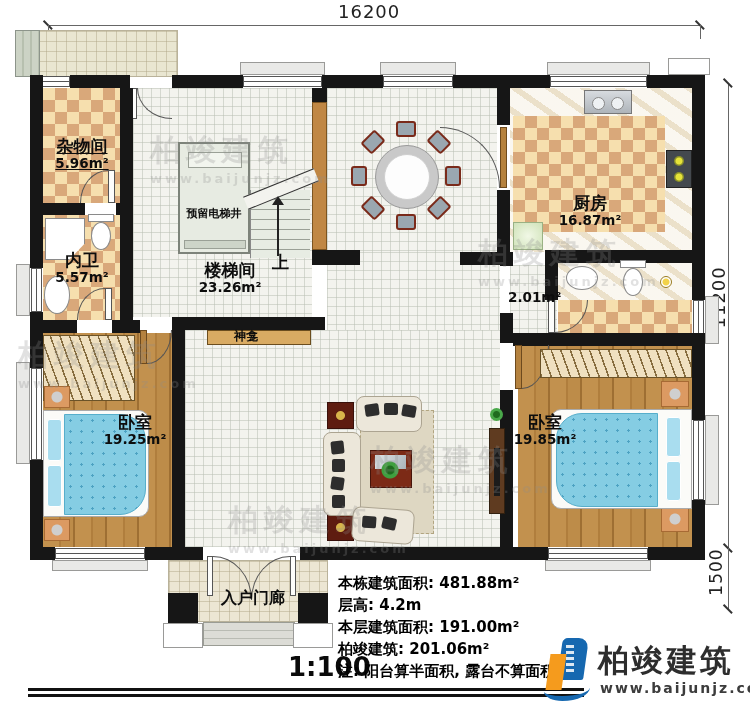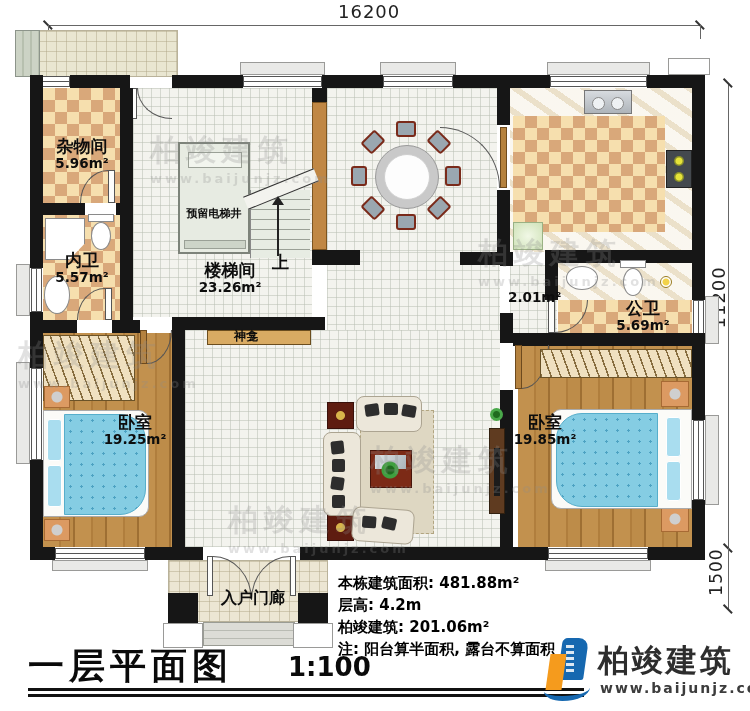--- a/index.html
+++ b/index.html
@@ -271,59 +271,59 @@
   </div>
   <div class="wm" style="left:370px;top:440px;">
     <div class="wm-name">柏竣建筑</div>
     <div class="wm-url">www.baijunjz.com</div>
   </div>
   <div class="wm" style="left:228px;top:500px;">
     <div class="wm-name">柏竣建筑</div>
     <div class="wm-url">www.baijunjz.com</div>
   </div>
 
-  <div class="rlabel" style="left:46px;top:138px;width:72px;">
+  <div class="rlabel" style="left:46px;top:138px;width:72px;text-decoration:underline;">
     <div class="rname">杂物间</div>
     <div class="rarea">5.96m²</div>
   </div>
   <div class="rlabel" style="left:46px;top:252px;width:72px;">
     <div class="rname">内卫</div>
     <div class="rarea">5.57m²</div>
   </div>
   <div class="rlabel" style="left:180px;top:262px;width:100px;">
     <div class="rname">楼梯间</div>
     <div class="rarea">23.26m²</div>
   </div>
+  <div class="rlabel" style="left:545px;top:195px;width:90px;">
+    <div class="rname">厨房</div>
+    <div class="rarea">16.87m²</div>
+  </div>
   <div class="rlabel" style="left:508px;top:290px;width:48px;">
     <div class="rarea">2.01m²</div>
-  </div>
-  <div class="rlabel" style="left:600px;top:300px;width:86px;">
-    <div class="rname">公卫</div>
-    <div class="rarea">5.69m²</div>
   </div>
   <div class="rlabel" style="left:90px;top:414px;width:90px;">
     <div class="rname">卧室</div>
     <div class="rarea">19.25m²</div>
   </div>
   <div class="rlabel" style="left:500px;top:414px;width:90px;">
     <div class="rname">卧室</div>
     <div class="rarea">19.85m²</div>
   </div>
   <div class="rlabel" style="left:208px;top:590px;width:90px;">
     <div class="rname" style="font-size:16px;">入户门廊</div>
   </div>
 
-  <div class="abs" style="left:28px;top:642px;font-size:36px;font-weight:bold;letter-spacing:5px;color:#0a0a0a;">一层平面图</div>
   <div class="abs" style="left:288px;top:652px;font-size:26px;font-weight:bold;color:#0a0a0a;">1:100</div>
   <div class="abs" style="left:28px;top:688px;width:556px;height:2.5px;background:#111;"></div>
   <div class="abs" style="left:28px;top:694px;width:556px;height:2.5px;background:#111;"></div>
 
   <div class="abs" style="left:338px;top:572px;">
     <div class="infoline">本栋建筑面积: 481.88m²</div>
     <div class="infoline">层高: 4.2m</div>
+    <div class="infoline">本层建筑面积: 191.00m²</div>
     <div class="infoline">柏竣建筑: 201.06m²</div>
     <div class="infoline">注: 阳台算半面积, 露台不算面积</div>
   </div>
 
   <div class="abs" style="left:542px;top:636px;width:200px;height:66px;">
     <div class="abs" style="left:0;top:2px;width:50px;height:60px;">
       <div class="abs" style="left:18px;top:0;width:26px;height:42px;background:#1668b0;border-radius:5px 10px 2px 2px;transform:skewX(-8deg);"></div>
       <div class="abs" style="left:6px;top:16px;width:16px;height:36px;background:#f59b1d;transform:skewX(-8deg);"></div>
       <div class="abs" style="left:24px;top:7px;width:8px;height:28px;background:repeating-linear-gradient(180deg,#fff 0 3px,transparent 3px 6px);opacity:.85;"></div>
       <div class="abs" style="left:2px;top:40px;width:46px;height:18px;border-bottom:5px solid #1668b0;border-radius:0 0 60% 40%;"></div>

